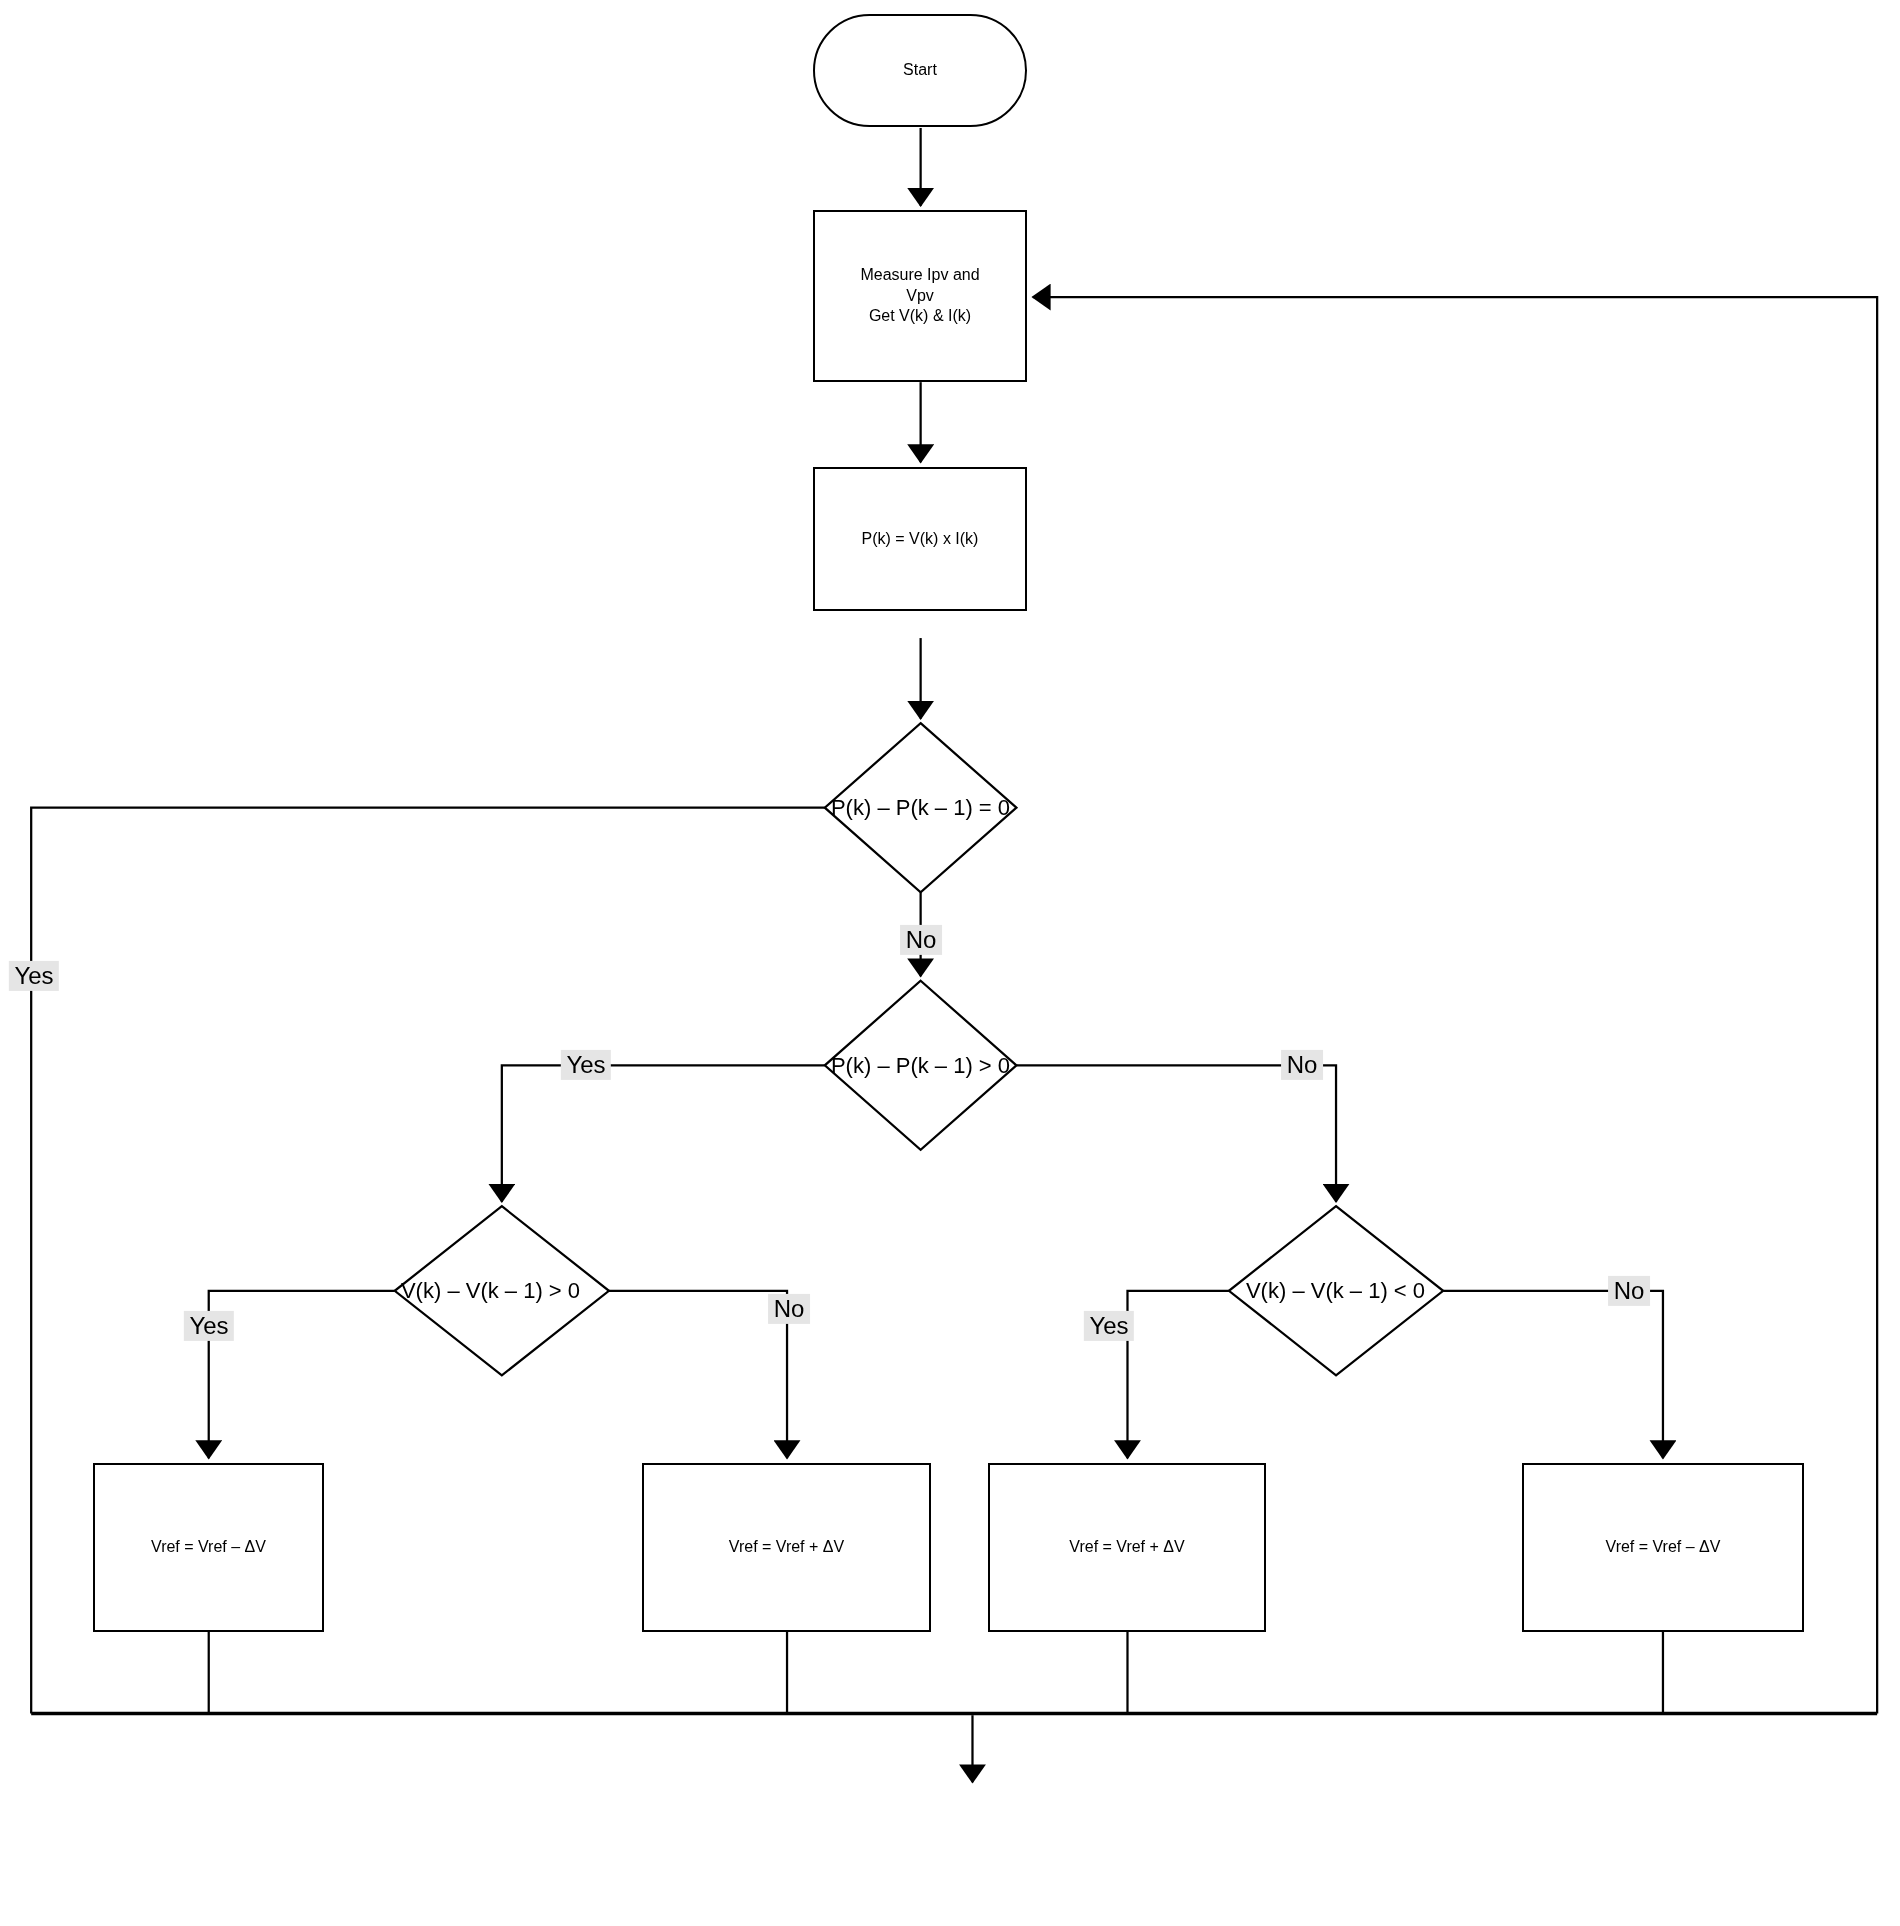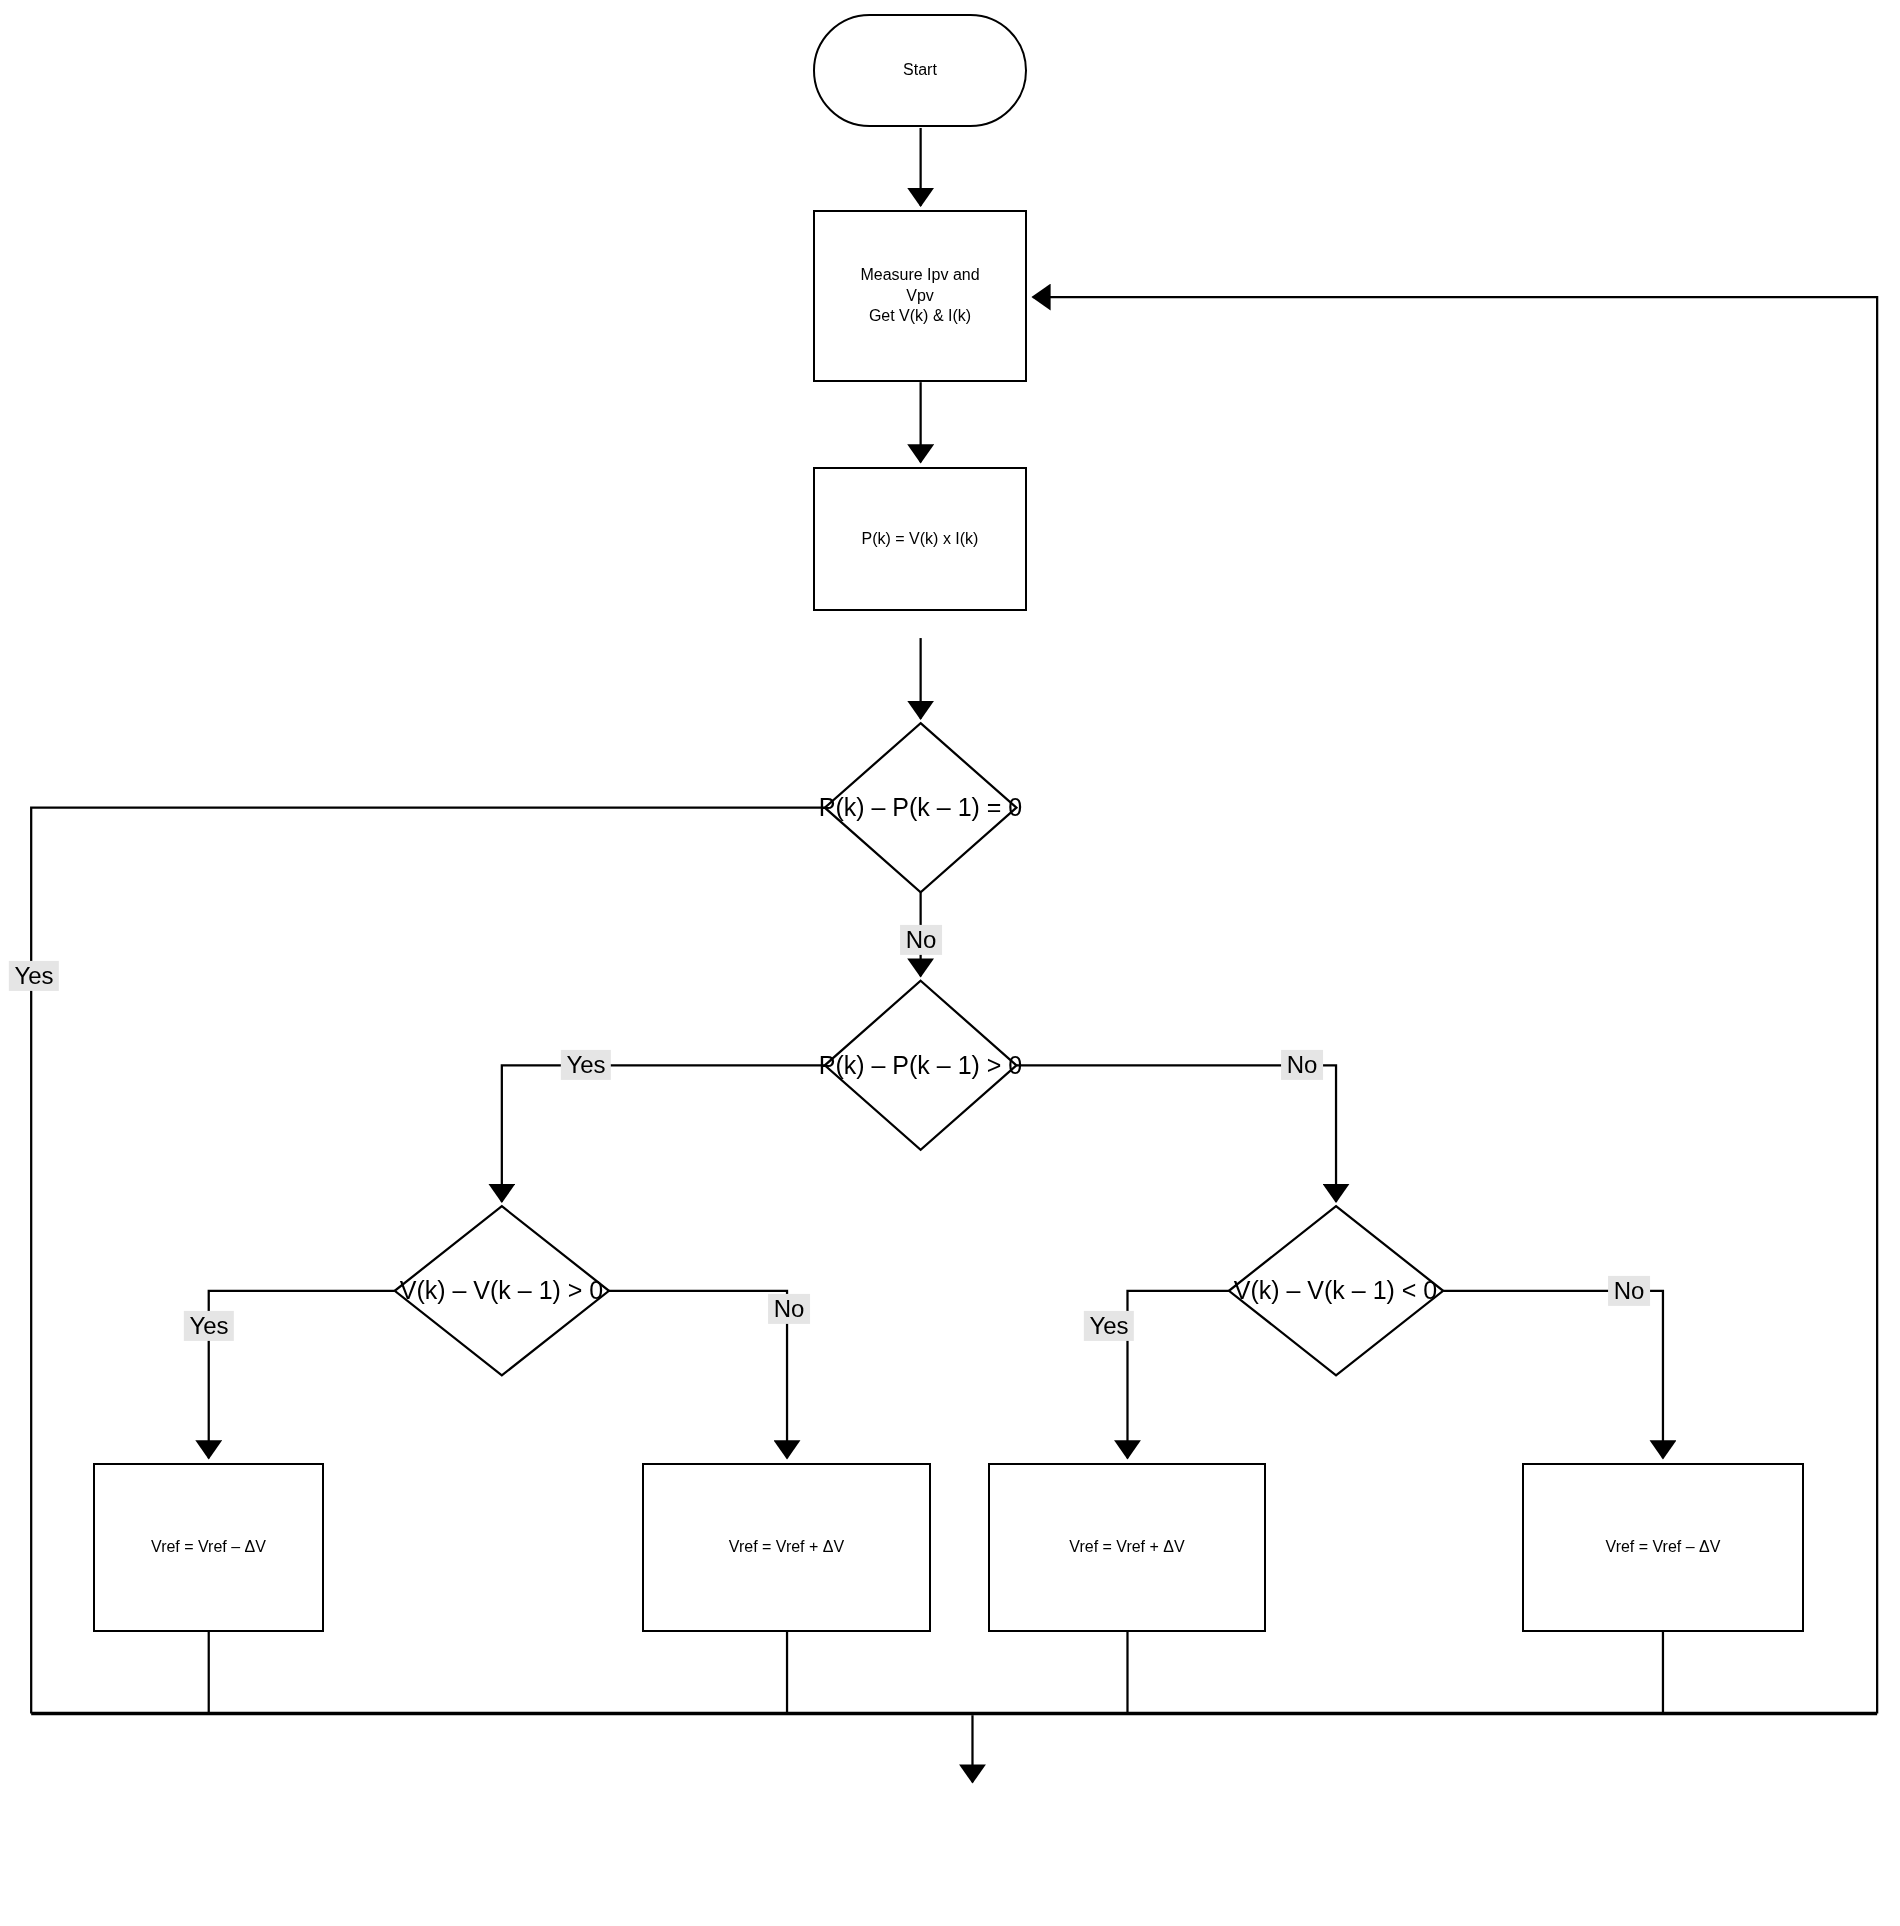--- a/index.html
+++ b/index.html
@@ -38,21 +38,21 @@
     line-height: 1.3;
     white-space: nowrap;
   }
   .terminator { border-radius: 62px; }
   .diamond-label {
     position: absolute;
     display: flex;
     align-items: center;
     justify-content: center;
     text-align: center;
-    font-size: 25px;
+    font-size: 22px;
     white-space: nowrap;
     pointer-events: none;
   }
   .edge-label {
     position: absolute;
     transform: translate(-50%, -50%);
     background: #e5e5e5;
     padding: 1.1px 5.6px;
     font-size: 24px;
     white-space: nowrap;
@@ -62,21 +62,21 @@
   #node-measure { left: 813px; top: 210px;  width: 214px; height: 172px; }
   #node-power   { left: 813px; top: 467px;  width: 214px; height: 144px; }
   #node-b1      { left: 93px;  top: 1463px; width: 231px; height: 169px; }
   #node-b2      { left: 642px; top: 1463px; width: 289px; height: 169px; }
   #node-b3      { left: 988px; top: 1463px; width: 278px; height: 169px; }
   #node-b4      { left: 1522px; top: 1463px; width: 282px; height: 169px; }
   #node-end     { left: 831px; top: 1790px; width: 282px; height: 105px; border-radius: 54px; }
   
   #label-d1 { left: 808px; top: 786px; width: 225px; height: 43px; }
   #label-d2 { left: 808px; top: 1044px; width: 225px; height: 43px; }
-  #label-d3 { left: 389px;  top: 1269px; width: 225px; height: 43px; }
+  #label-d3 { left: 378px;  top: 1269px; width: 225px; height: 43px; }
   #label-d4 { left: 1223px; top: 1269px; width: 225px; height: 43px; }
   
   #elabel-d1-no  { left: 921px; top: 940px; }
   #elabel-d1-yes { left: 34px;   top: 976px; }
   #elabel-d2-yes { left: 586px; top: 1065px; }
   #elabel-d2-no  { left: 1302px; top: 1065px; }
   #elabel-d3-yes { left: 209px;  top: 1326px; }
   #elabel-d3-no  { left: 789px; top: 1309px; }
   #elabel-d4-yes { left: 1109px; top: 1326px; }
   #elabel-d4-no  { left: 1629px; top: 1291px; }

